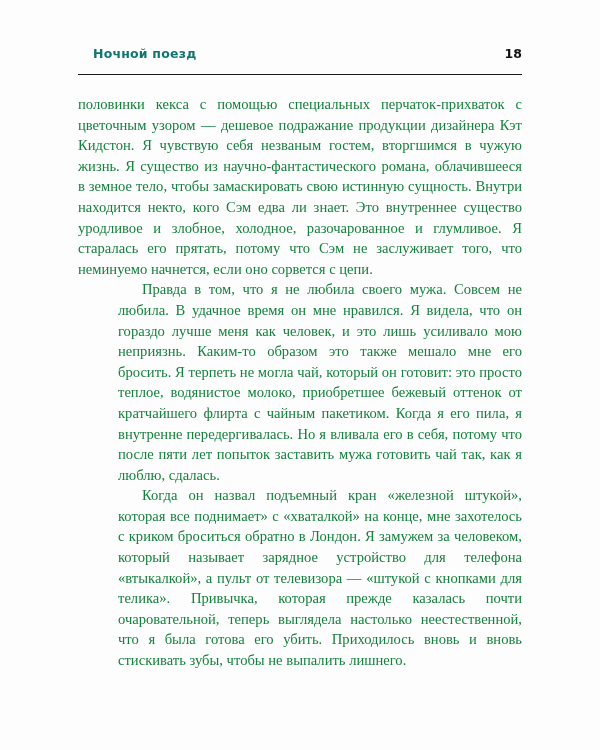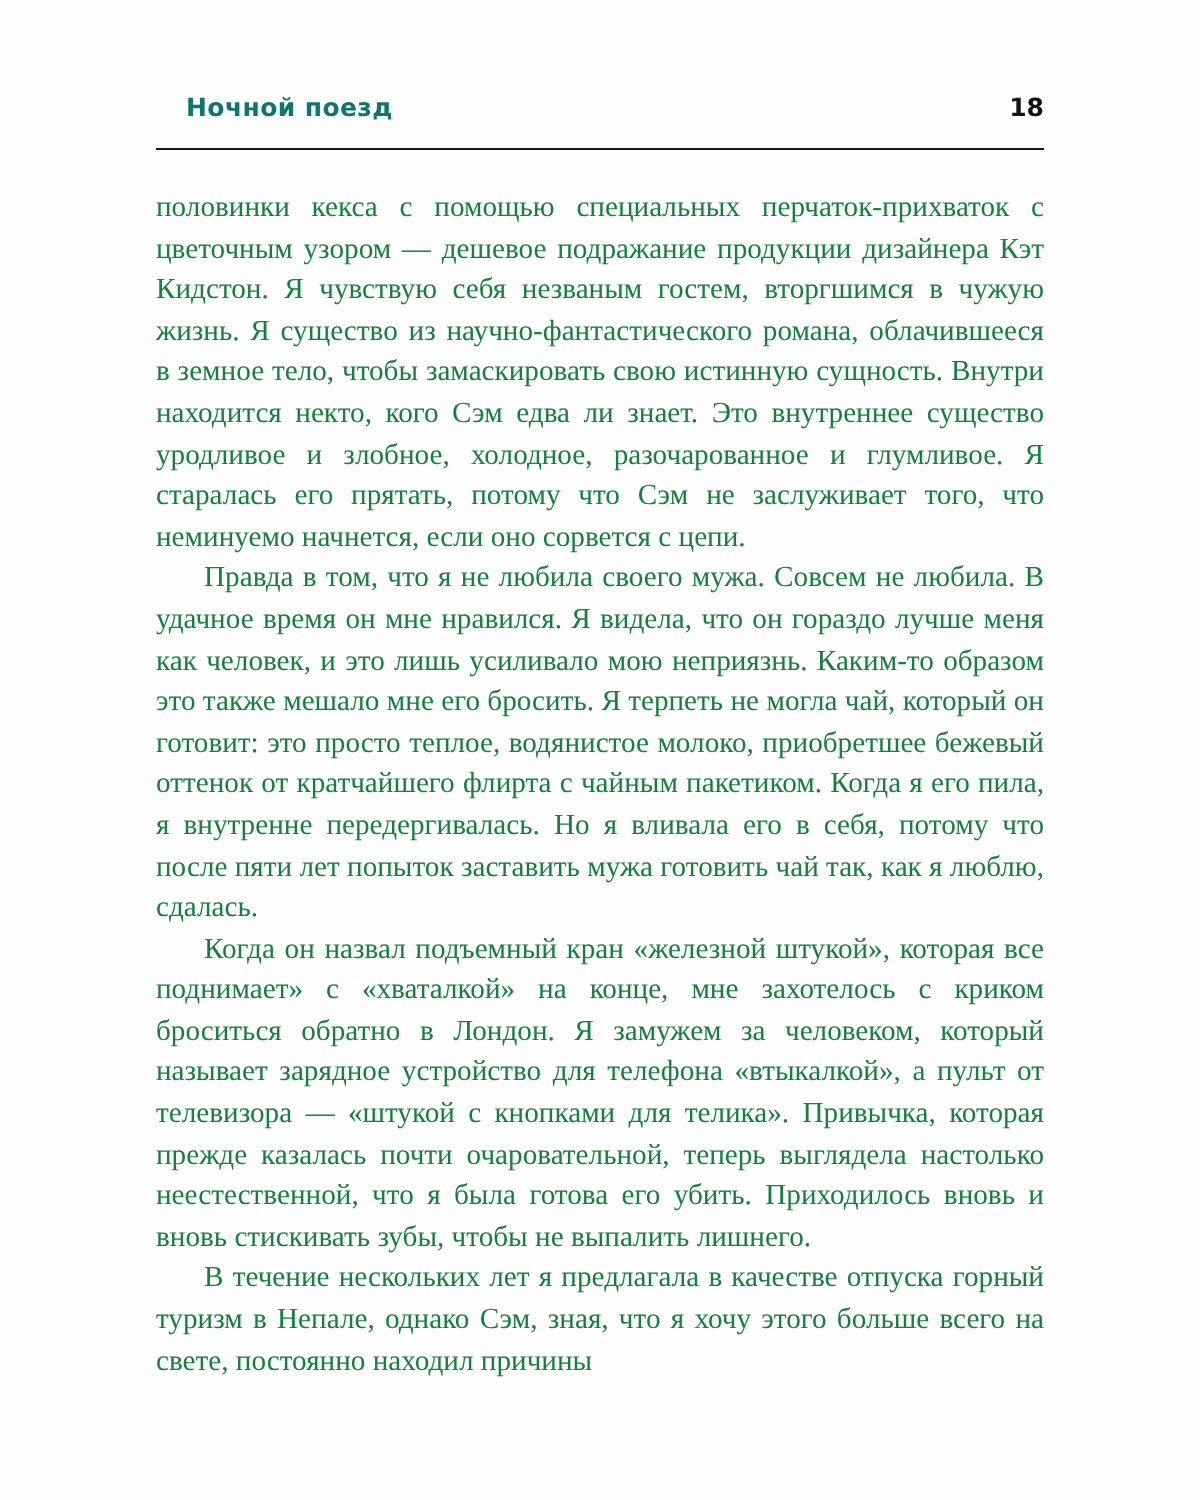--- a/index.html
+++ b/index.html
@@ -63,34 +63,34 @@
     color: #15803d;
     text-align: justify;
     text-justify: inter-word;
     hyphens: none;
   }
   .text-block p {
     margin: 0;
   }
   .text-block p.indent {
     text-indent: 24px;
+    margin-left: 40px;
   }
 </style>
 </head>
 <body>
 
 <div class="page">
 
   <div class="header">
     <span class="running-title">Ночной поезд</span>
     <span class="folio">18</span>
   </div>
 
   <div class="rule"></div>
 
   <div class="text-block">
     <p>половинки кекса с помощью специальных перчаток-прихваток с цветочным узором — дешевое подражание продукции дизайнера Кэт Кидстон. Я чувствую себя незваным гостем, вторгшимся в чужую жизнь. Я существо из научно-фантастического романа, облачившееся в земное тело, чтобы замаскировать свою истинную сущность. Внутри находится некто, кого Сэм едва ли знает. Это внутреннее существо уродливое и злобное, холодное, разочарованное и глумливое. Я старалась его прятать, потому что Сэм не заслуживает того, что неминуемо начнется, если оно сорвется с цепи.</p>
     <p class="indent">Правда в том, что я не любила своего мужа. Совсем не любила. В удачное время он мне нравился. Я видела, что он гораздо лучше меня как человек, и это лишь усиливало мою неприязнь. Каким-то образом это также мешало мне его бросить. Я терпеть не могла чай, который он готовит: это просто теплое, водянистое молоко, приобретшее бежевый оттенок от кратчайшего флирта с чайным пакетиком. Когда я его пила, я внутренне передергивалась. Но я вливала его в себя, потому что после пяти лет попыток заставить мужа готовить чай так, как я люблю, сдалась.</p>
     <p class="indent">Когда он назвал подъемный кран «железной штукой», которая все поднимает» с «хваталкой» на конце, мне захотелось с криком броситься обратно в Лондон. Я замужем за человеком, который называет зарядное устройство для телефона «втыкалкой», а пульт от телевизора — «штукой с кнопками для телика». Привычка, которая прежде казалась почти очаровательной, теперь выглядела настолько неестественной, что я была готова его убить. Приходилось вновь и вновь стискивать зубы, чтобы не выпалить лишнего.</p>
-    <p class="indent">В течение нескольких лет я предлагала в качестве отпуска горный туризм в Непале, однако Сэм, зная, что я хочу этого больше всего на свете, постоянно находил причины</p>
   </div>
 
 </div>
 
 </body></html>

